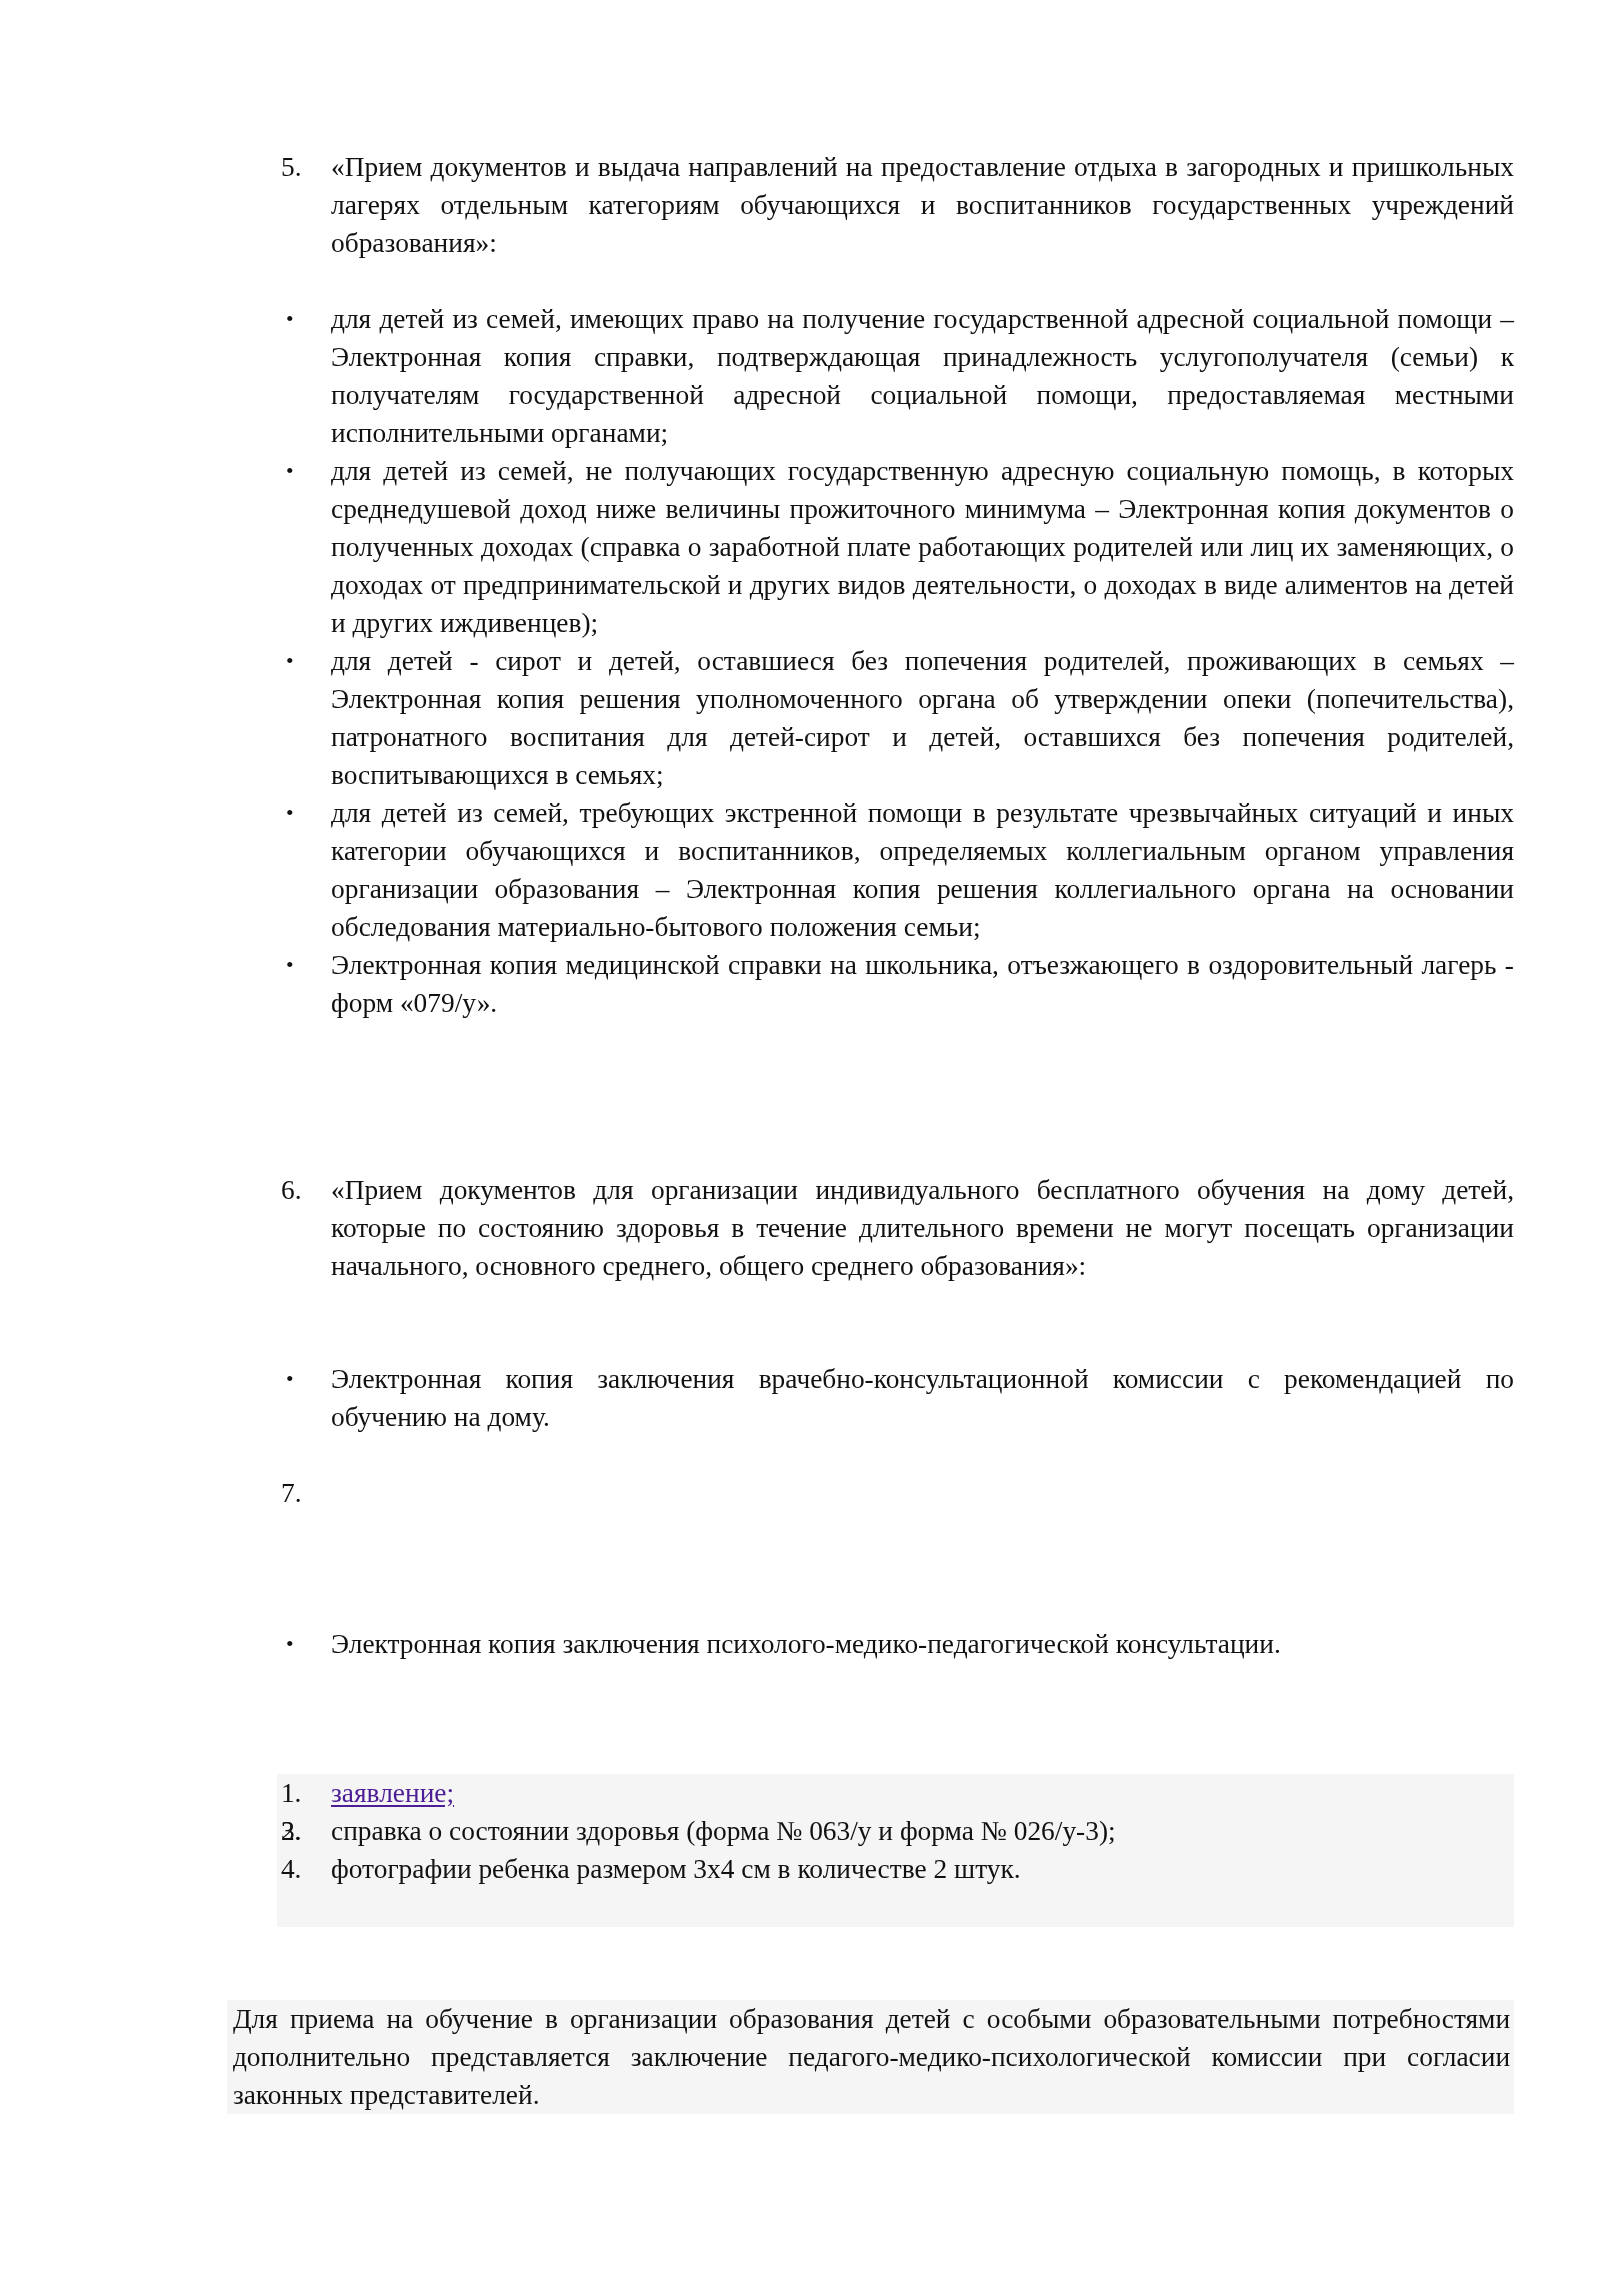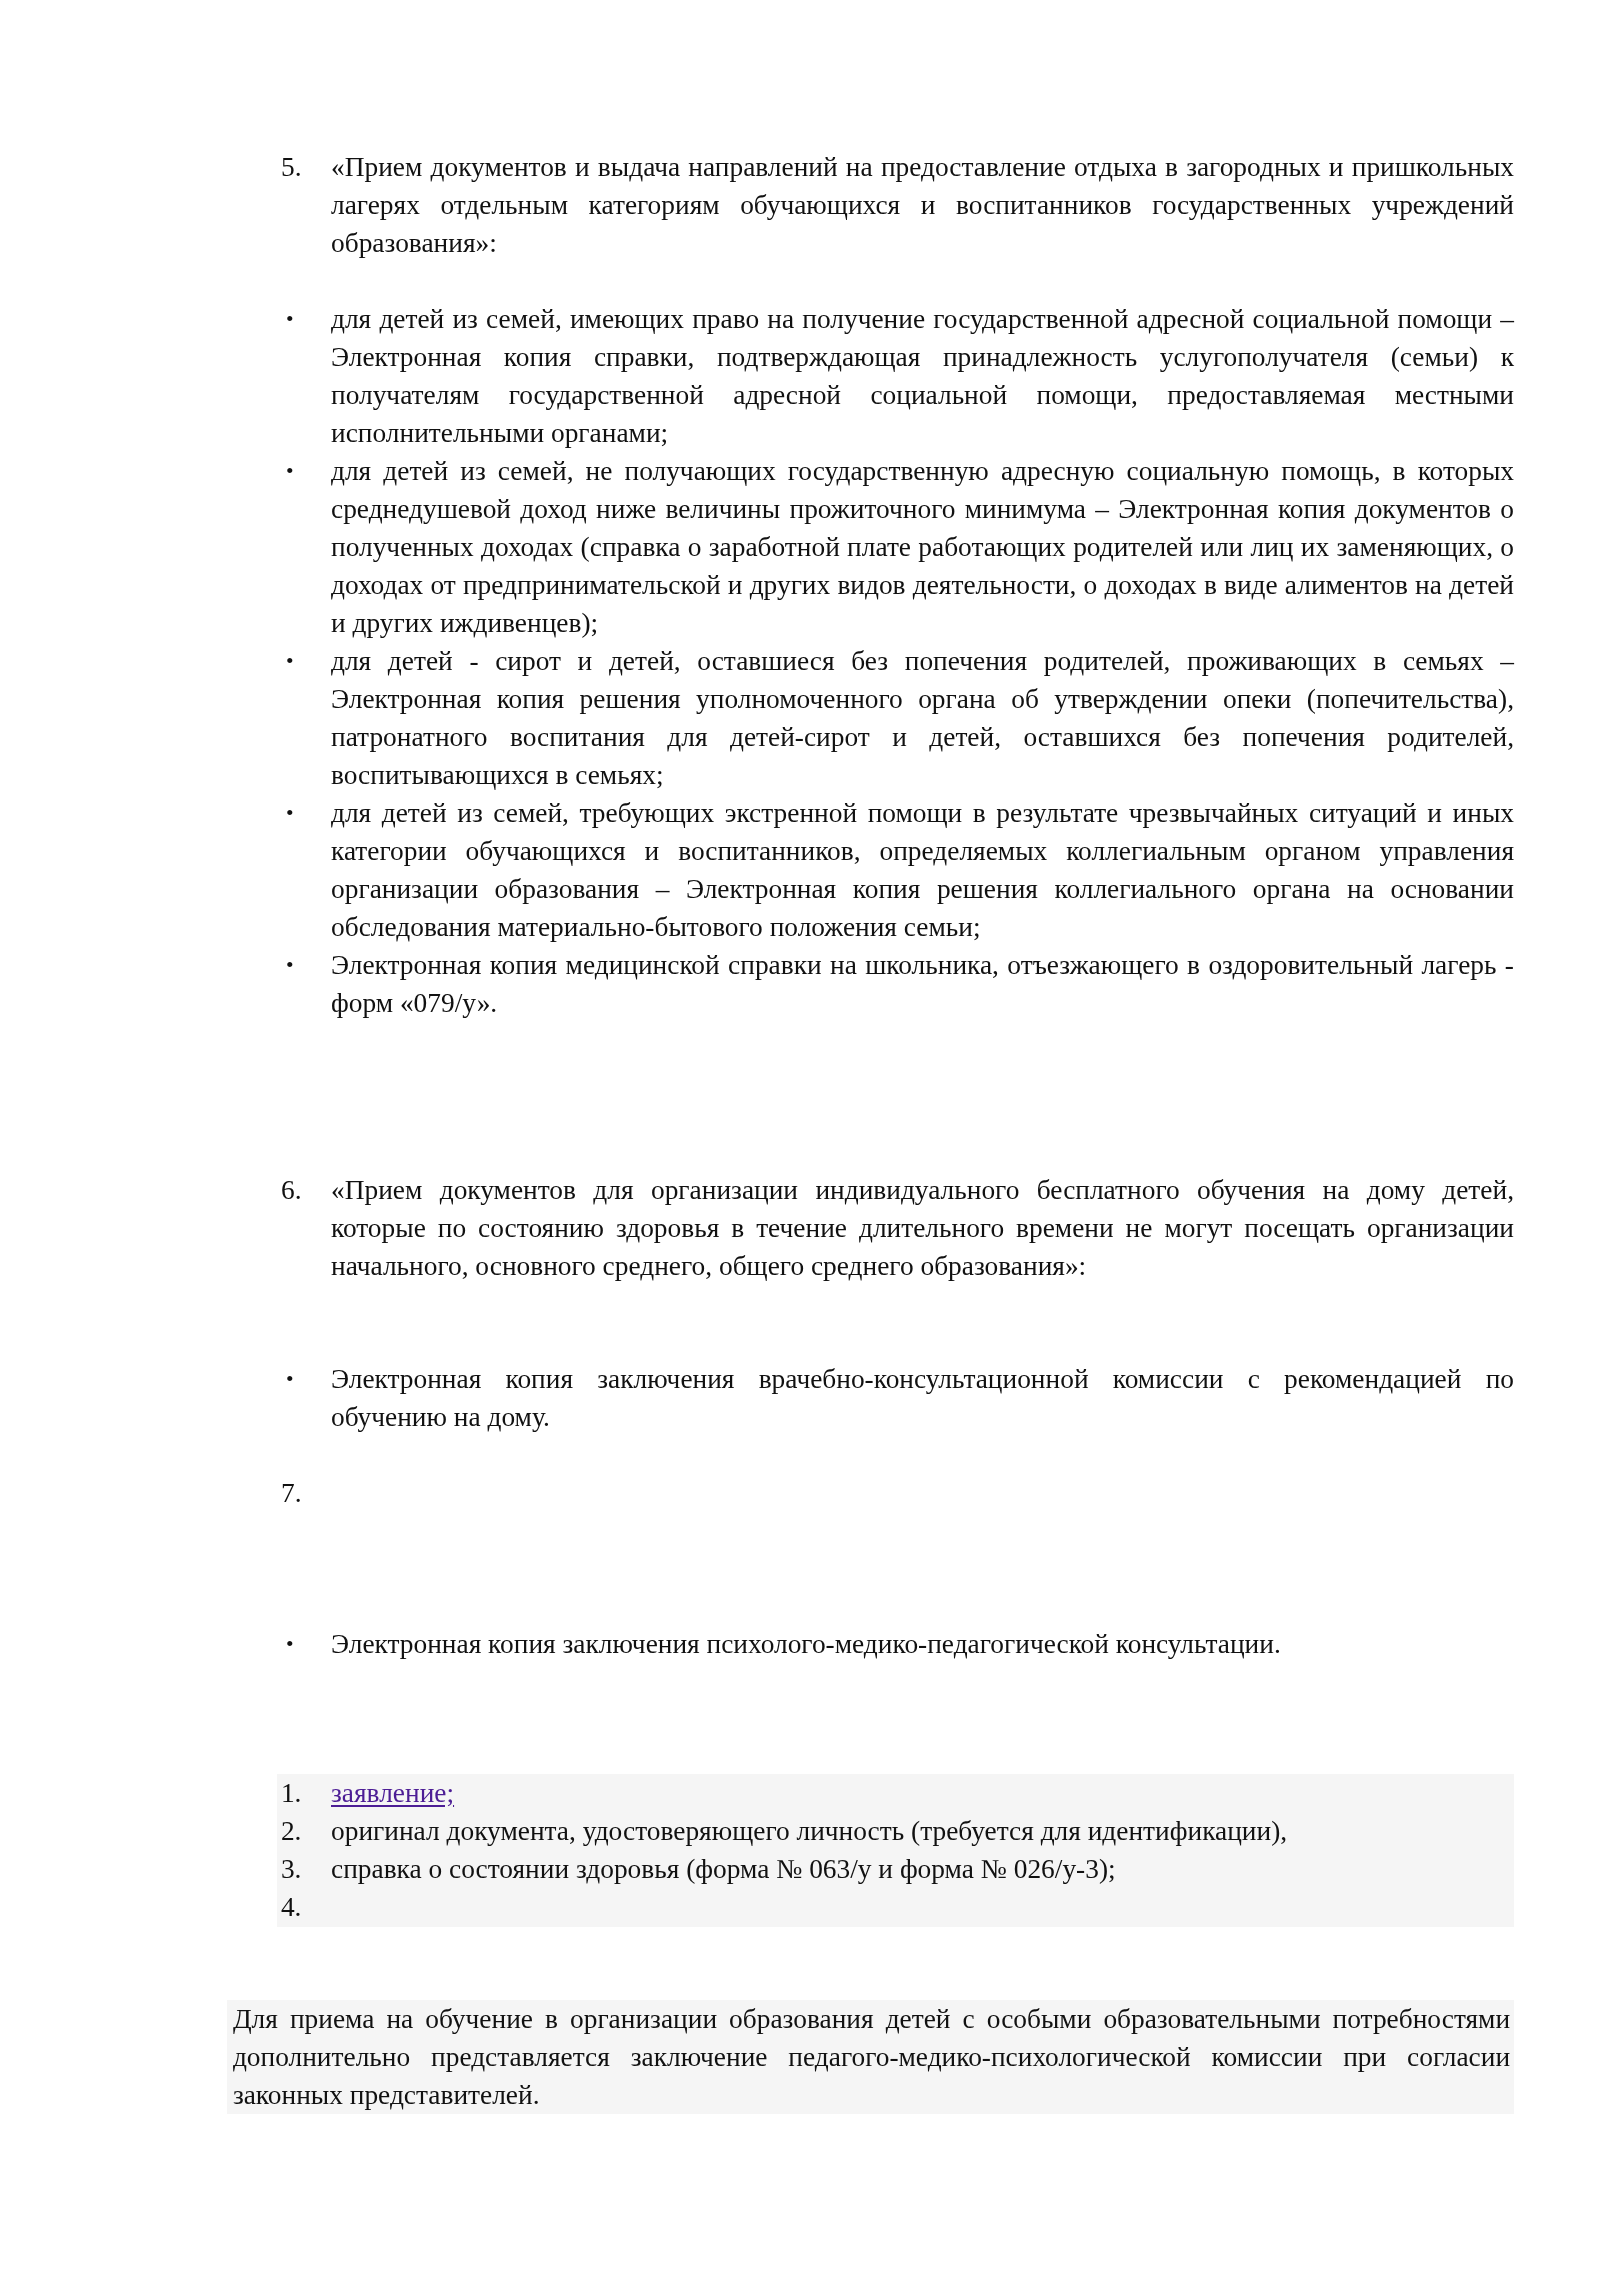--- a/index.html
+++ b/index.html
@@ -123,28 +123,28 @@
   </div>
 
 
   <div class="shaded" style="left:277px; top:1774px; width:1237px; height:153px;">
     <div style="position:relative; padding-left:54px;">
       <span style="position:absolute; left:3.9px;">1.</span>
       <span class="link">заявление;</span>
     </div>
     <div style="position:relative; padding-left:54px;">
       <span style="position:absolute; left:3.9px;">2.</span>
-      <span>оригинал документа, удостоверяющего личность (требуется для идентификации),</span>
     </div>
     <div style="position:relative; padding-left:54px;">
       <span style="position:absolute; left:3.9px;">3.</span>
       <span>справка о состоянии здоровья (форма № 063/у и форма № 026/у-3);</span>
     </div>
     <div style="position:relative; padding-left:54px;">
       <span style="position:absolute; left:3.9px;">4.</span>
+      <span>фотографии ребенка размером 3х4 см в количестве 2 штук.</span>
     </div>
   </div>
 
   <div class="shaded" style="left:227px; top:2000px; width:1287px; height:114px;">
     <div class="para" style="padding-left:5.9px;">Для приема на обучение в организации образования детей с особыми образовательными потребностями дополнительно представляется заключение педагого-медико-психологической комиссии при согласии законных представителей.</div>
   </div>
 
 </div>
 
 

